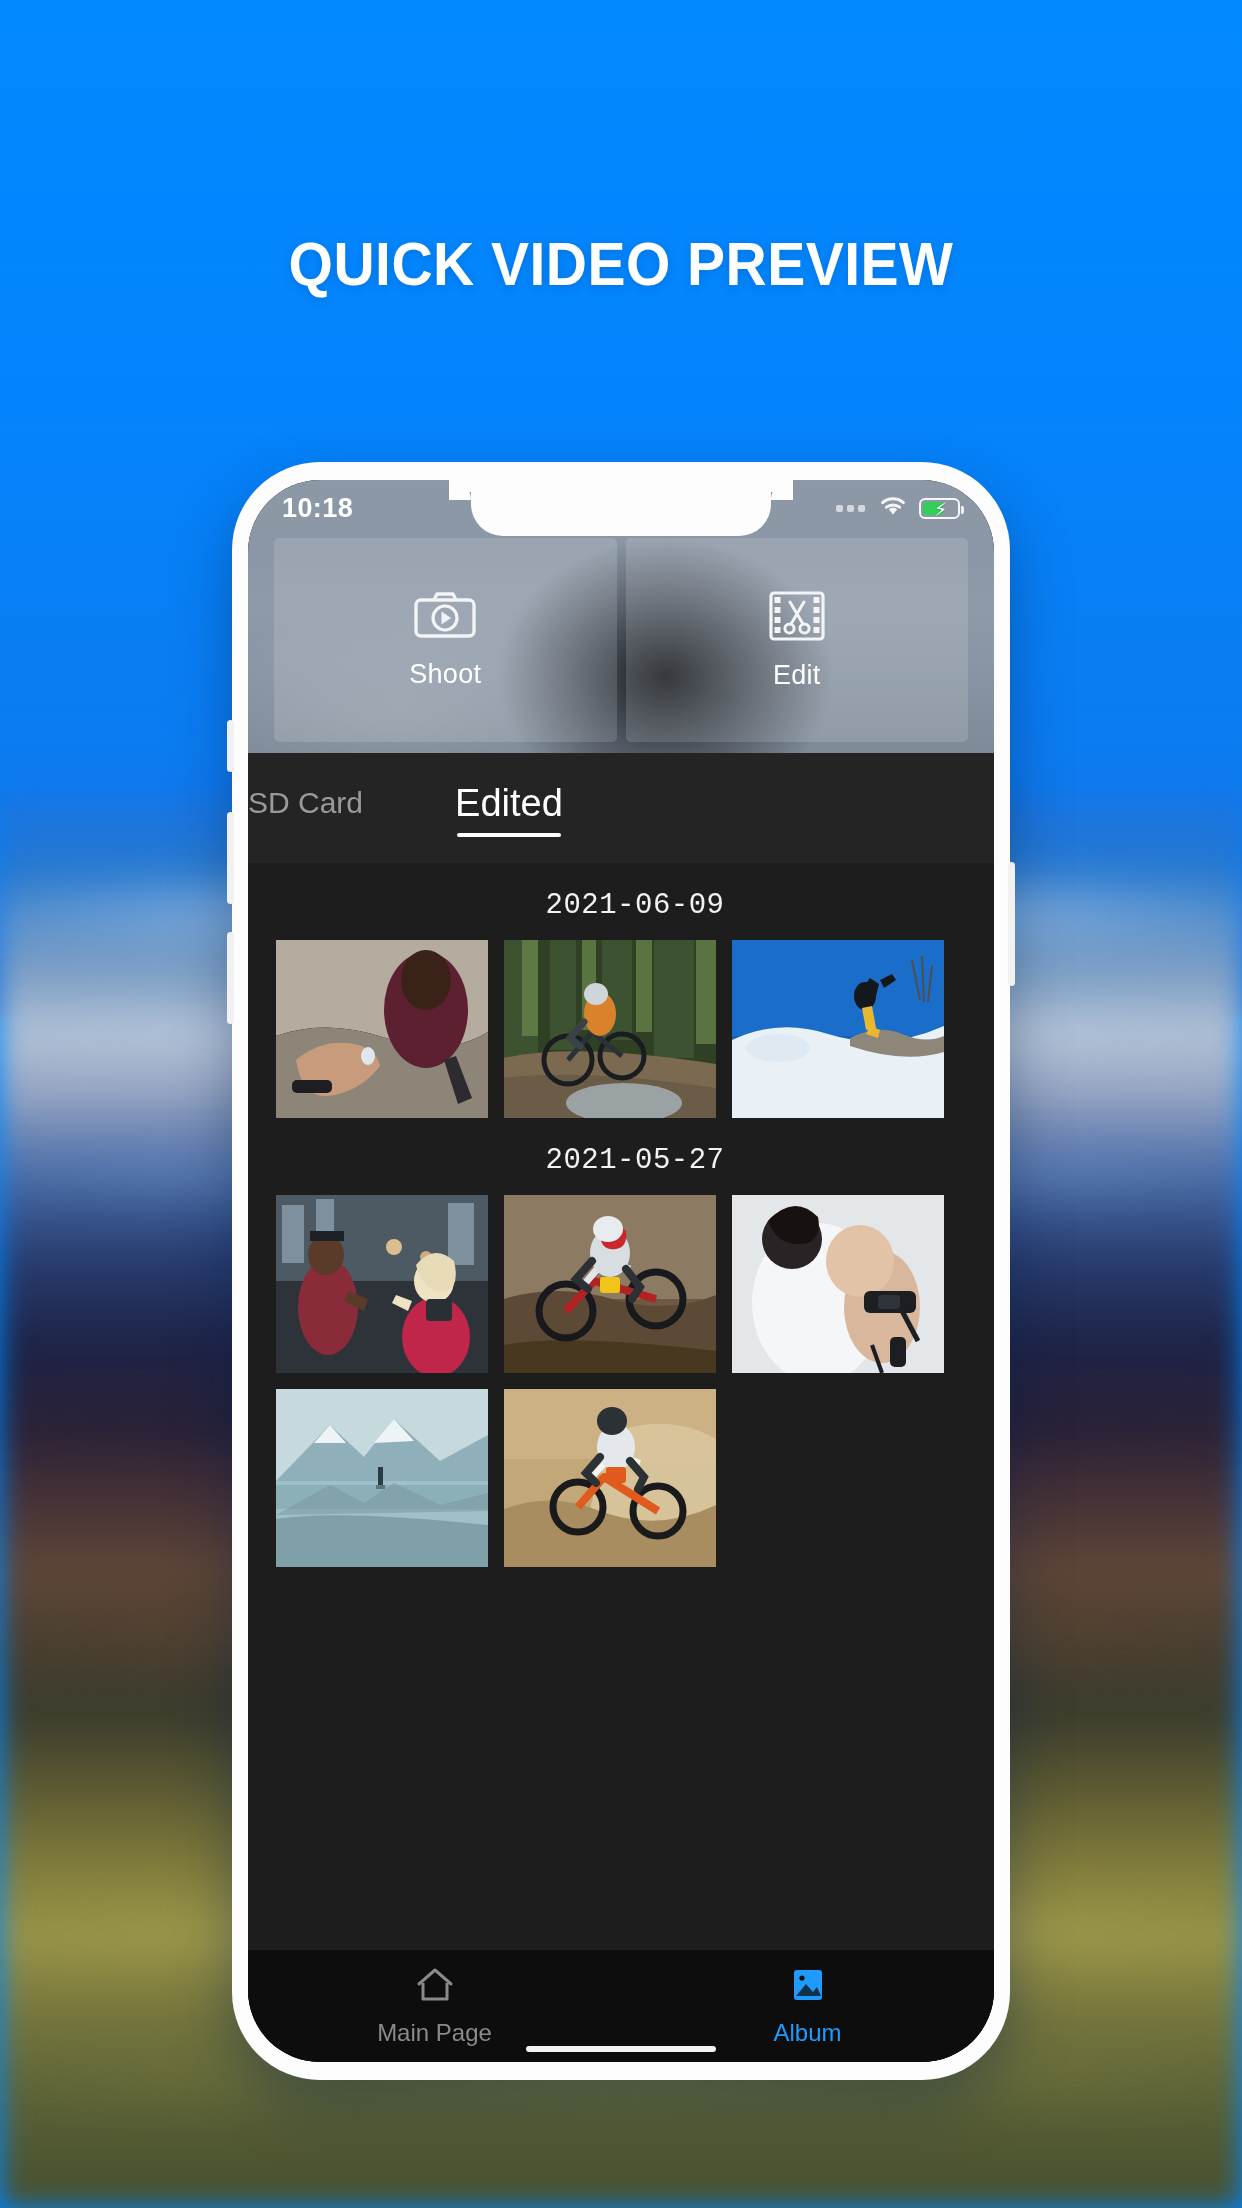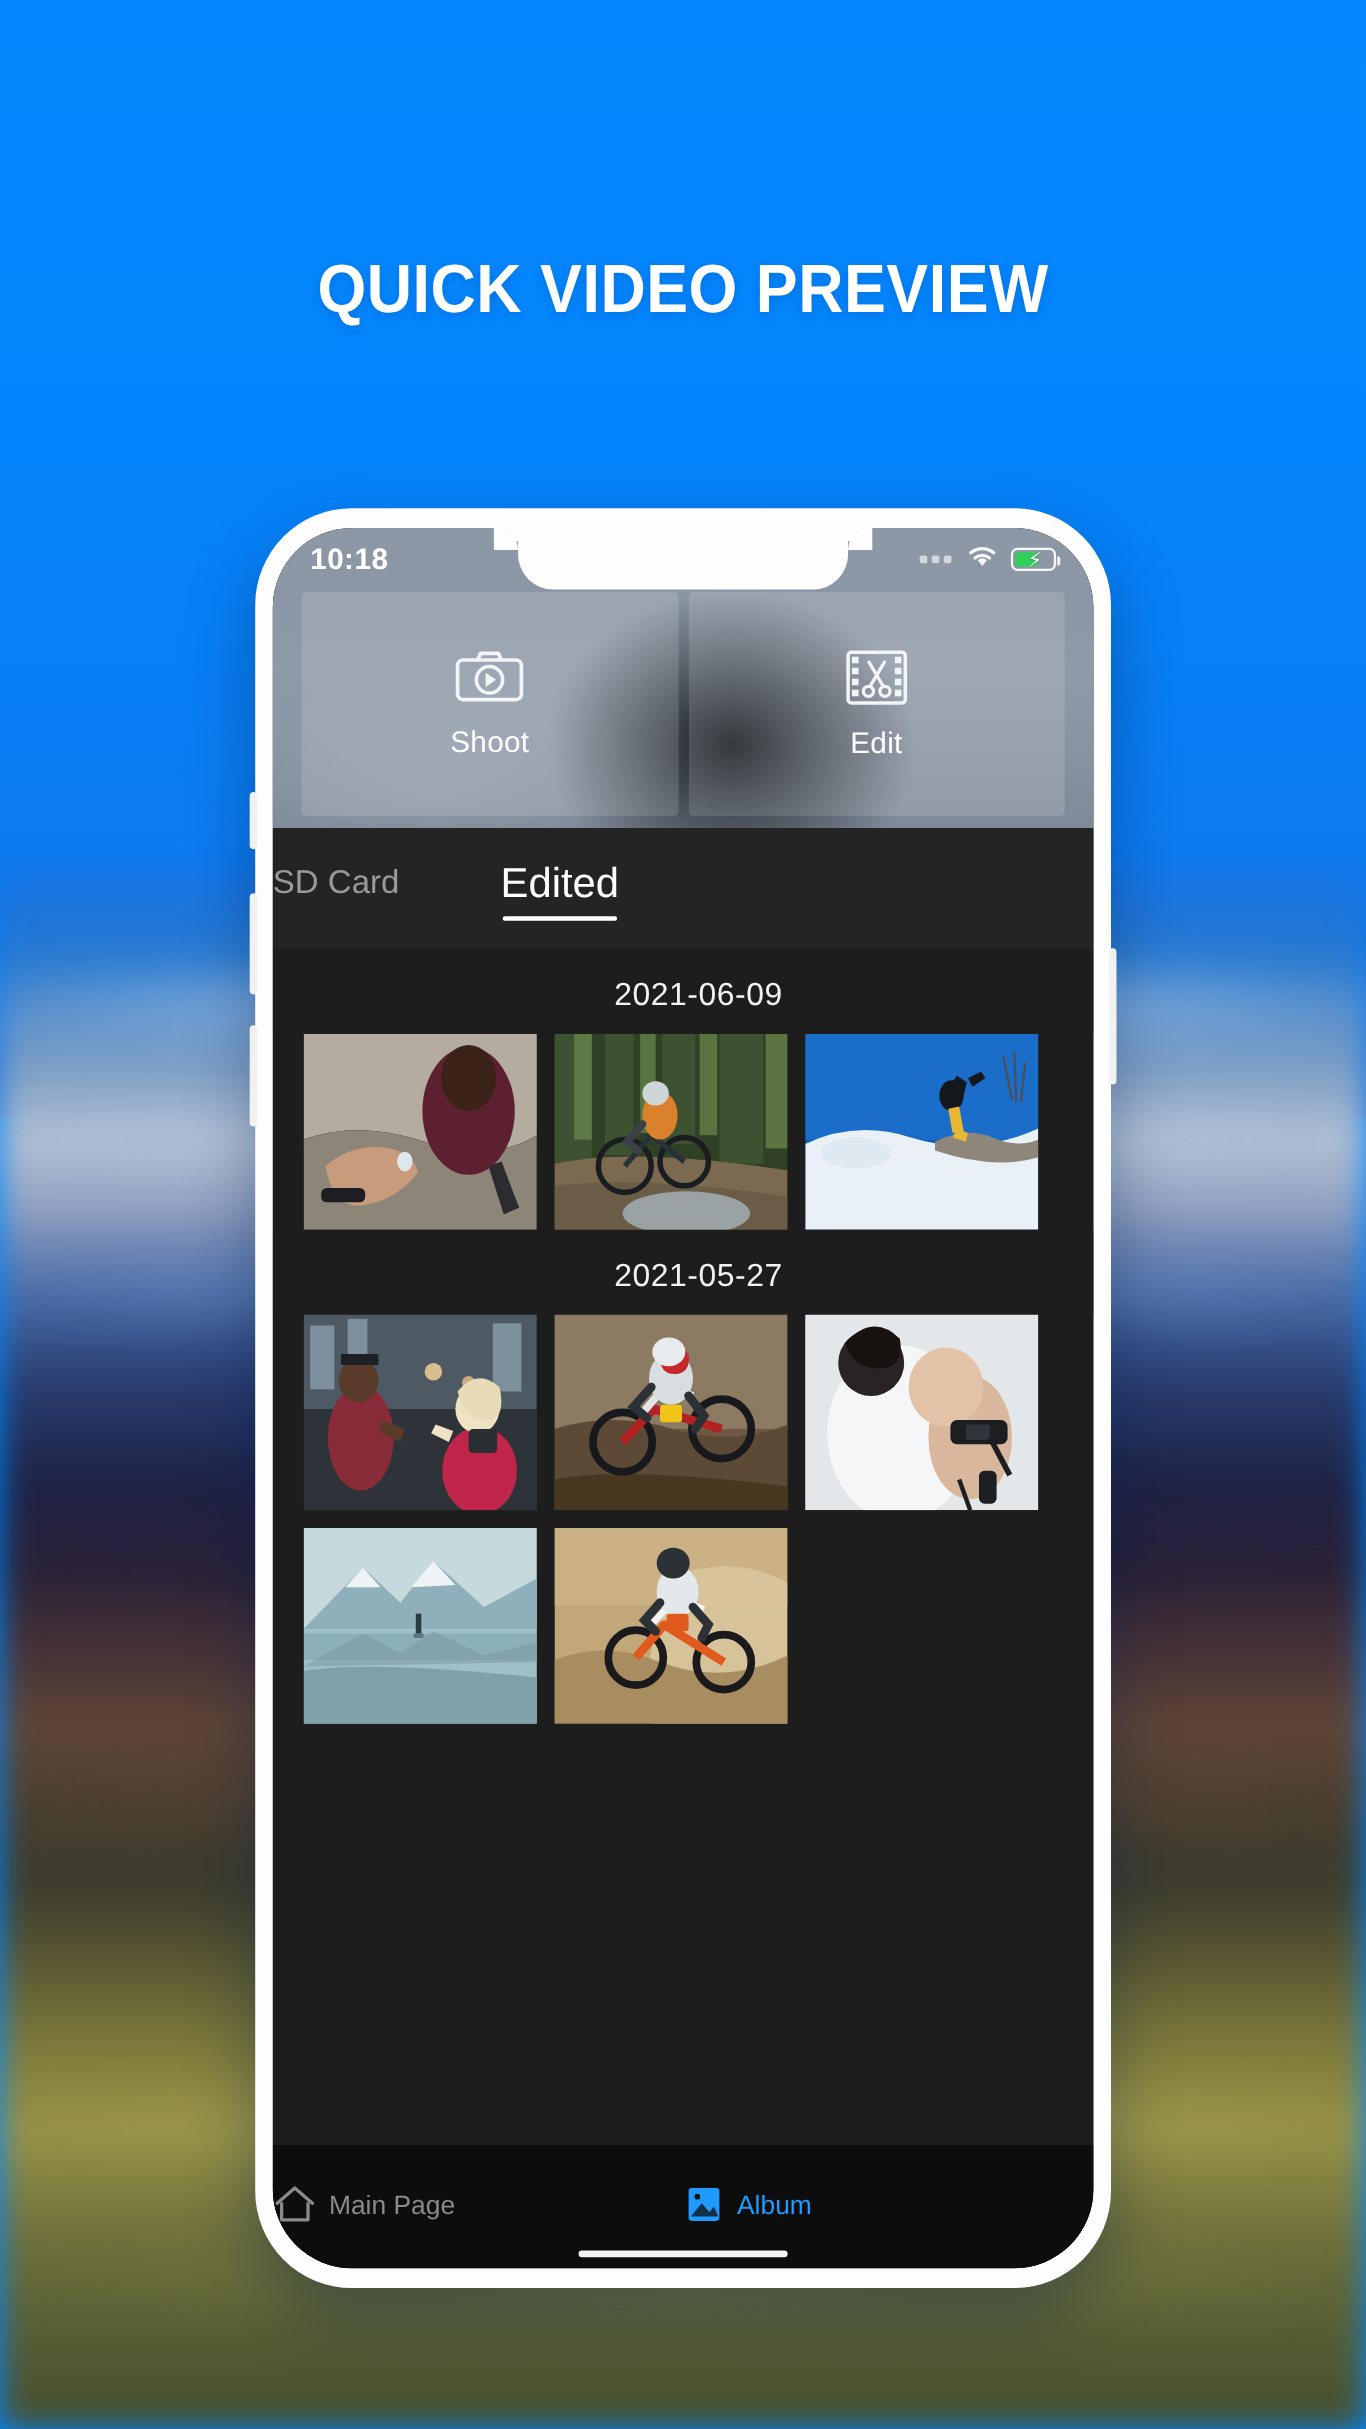--- a/index.html
+++ b/index.html
@@ -150,30 +150,30 @@
     padding:11px 40px 11px 28px;color:#efefef;font-size:27px;
   }
   .chip .chev{display:block;width:15px;height:15px;border-left:3px solid #e8e8e8;
     border-top:3px solid #e8e8e8;transform:rotate(45deg);margin-top:5px;}
   .count{color:#8d8d8d;font-size:26px;}
   .c1{margin-left:46px;}
   .c2{margin-left:26px;}
   .select-btn{margin-left:auto;color:#fff;font-size:27px;}
 
   .section{padding:0 0 0 0;}
-  .date{color:#f2f2f2;font-size:29px;padding:26px 0 18px 28px;letter-spacing:.5px;background:#1d1d1d;}
+  .date{color:#f2f2f2;font-size:29px;padding:26px 0 18px 28px;letter-spacing:.5px;background:#1d1d1d;font-family:Liberation Mono, monospace;}
   .grid{display:flex;flex-wrap:wrap;gap:16px;padding:0 28px;box-sizing:border-box;}
   .thumb{width:212px;height:178px;overflow:hidden;position:relative;background:#2a2a2a;}
   .thumb svg{display:block;width:100%;height:100%;}
 
   .bottom-nav{
     position:absolute;left:0;right:0;bottom:0;height:112px;background:#0d0d0d;
     display:flex;align-items:center;
   }
-  .nav-item{flex:1;display:flex;align-items:center;gap:11px;}
+  .nav-item{flex:1;display:flex;flex-direction:column;align-items:center;gap:11px;}
   .nav-label{font-size:24px;color:#8a8a8a;}
   .nav-item.active .nav-label{color:#1f9bff;}
   .home-ind{
     position:absolute;left:50%;bottom:10px;transform:translateX(-50%);
     width:190px;height:6px;background:#f3f3f3;border-radius:4px;
   }
 </style>
 </head>
 <body>
 

